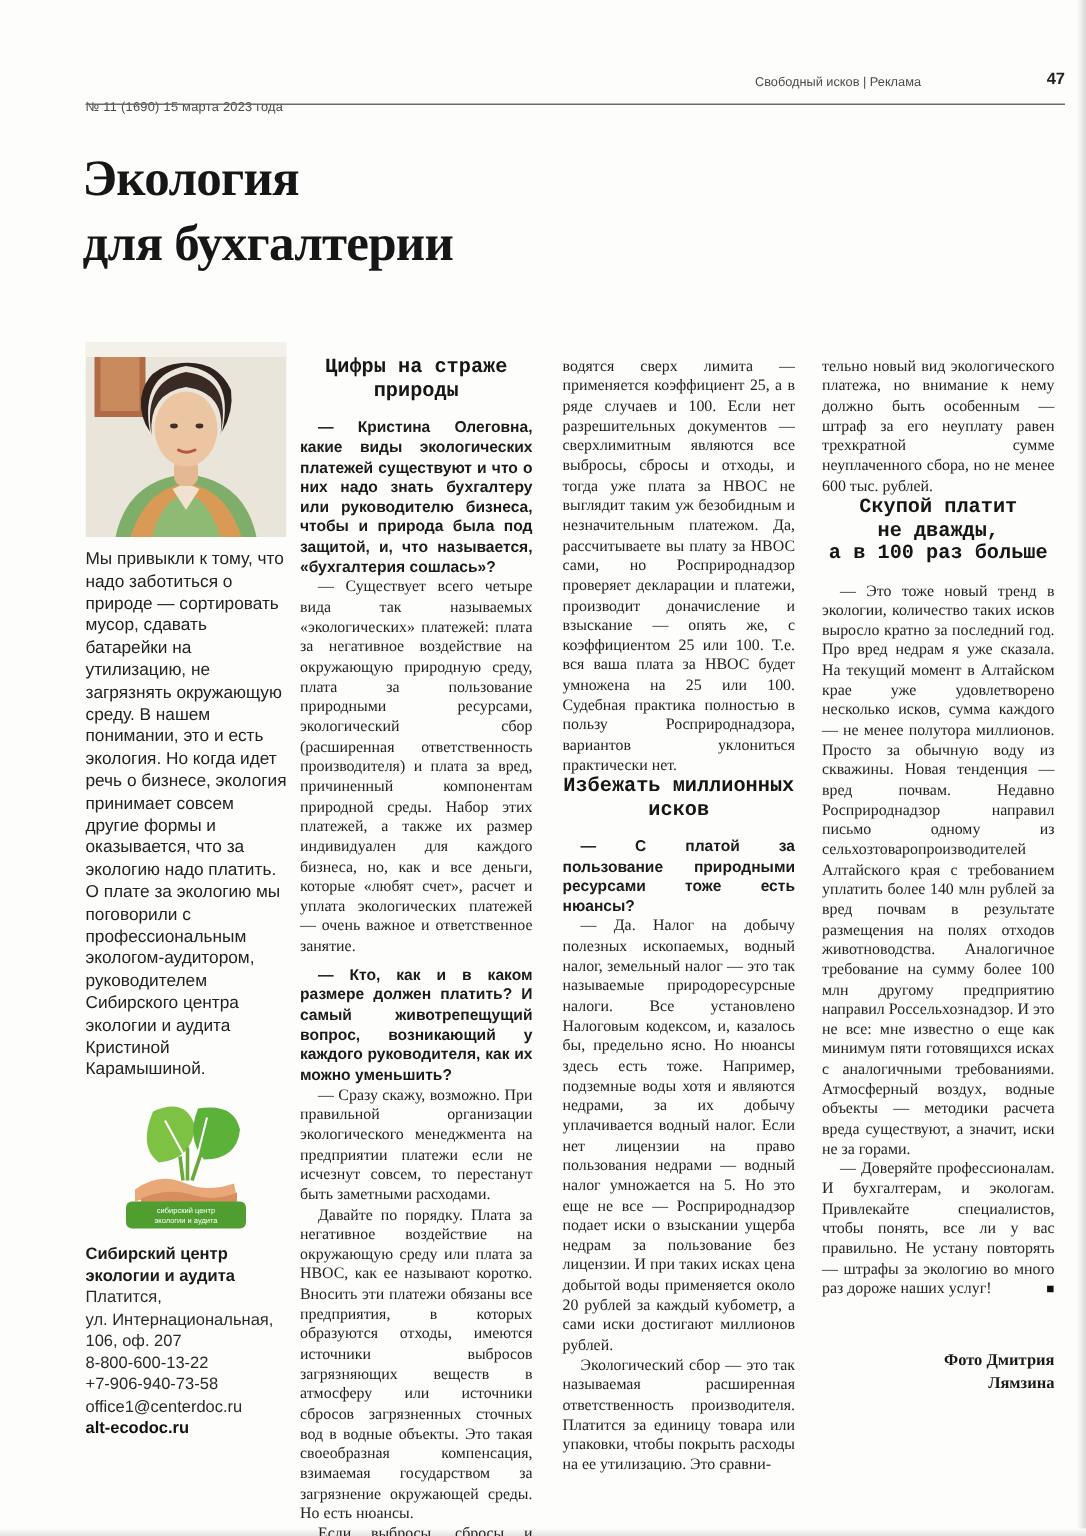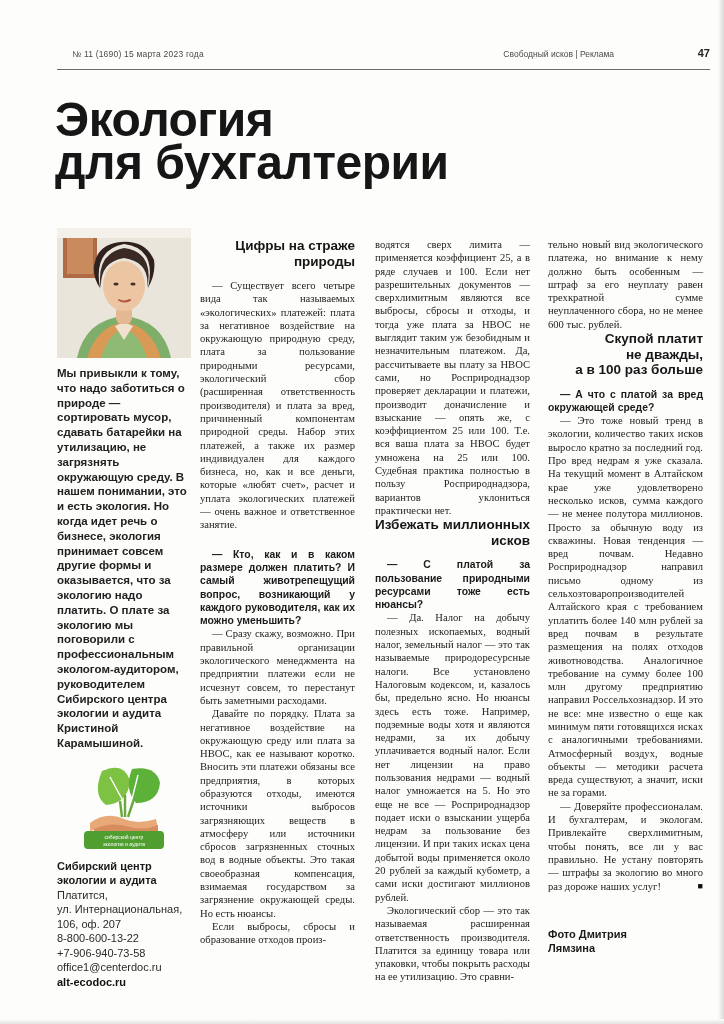--- a/index.html
+++ b/index.html
@@ -7,67 +7,67 @@
     width:724px;height:1024px;position:relative;overflow:hidden;
     background:#fdfdfc;
     font-family:"Liberation Sans",sans-serif;
     color:#1c1c1c;
     -webkit-font-smoothing:antialiased;
   }
   .page-edge-right{position:absolute;right:0;top:0;width:6px;height:100%;background:linear-gradient(to right,#fdfdfc,#d9d9d6);}
   .page-edge-bottom{position:absolute;left:0;bottom:0;width:100%;height:5px;background:linear-gradient(to bottom,#fdfdfc,#e3e3e0);}
 
   
-  .hdr-issue{position:absolute;left:57px;top:49px;font-size:8.5px;color:#4a4a4a;letter-spacing:.2px;margin-left:15px;}
+  .hdr-issue{position:absolute;left:57px;top:66px;font-size:8.5px;color:#4a4a4a;letter-spacing:.2px;}
   .hdr-section{position:absolute;right:110px;top:49px;font-size:8.5px;color:#4a4a4a;}
   .hdr-page{position:absolute;right:14px;top:47px;font-size:11px;font-weight:bold;color:#222;}
   .hdr-rule{position:absolute;left:57px;top:69px;width:653px;height:1px;background:#6b6b6b;}
 
   
   .title{
     position:absolute;left:55px;top:98px;width:560px;
-    font-family:Liberation Sans, sans-serif;
-    font-weight:bold;font-size:48px;line-height:43px;color:#161616;
+    font-family:Liberation Serif, serif;
+    font-weight:bold;font-size:34px;line-height:43px;color:#161616;
     letter-spacing:-.5px;white-space:pre-line;margin:0;
   }
 
   
   .rail{position:absolute;left:57px;top:228px;width:134px;}
   .portrait{width:134px;height:130px;display:block;}
   .intro{
-    margin-top:8px;font-size:11.5px;line-height:14.8px;font-weight:bold;color:#222;
+    margin-top:8px;font-size:11.5px;line-height:14.8px;font-weight:normal;color:#222;
     text-align:left;
   }
   .logo{display:block;margin:14px auto 0 auto;width:104px;height:88px;}
   .contact{margin-top:6px;font-size:11px;line-height:14.5px;color:#2a2a2a;}
   .contact .org{font-weight:bold;white-space:pre-line;color:#1a1a1a;}
   .contact .site{font-weight:bold;color:#111;}
 
   
   .col{position:absolute;top:238px;width:155px;font-family:"Liberation Serif","DejaVu Serif",serif;
        font-size:10.6px;line-height:13.3px;text-align:justify;color:#232323;hyphens:auto;}
   .col1{left:200px;}
   .col2{left:375px;}
   .col3{left:548px;}
   .col h3{
-    font-family:Liberation Sans, sans-serif;font-size:13.5px;line-height:15.5px;
-    font-weight:bold;color:#161616;margin:0 0 10px 0;text-align:right;white-space:pre-line;
+    font-family:Liberation Mono, monospace;font-size:13.5px;line-height:15.5px;
+    font-weight:bold;color:#161616;margin:0 0 10px 0;text-align:center;white-space:pre-line;
   }
   .col2 h3,.col3 h3{margin-top:0;}
   .col p{margin:0;}
   .col p.ind{text-indent:12px;}
   .col p.q{
     font-family:"Liberation Sans",sans-serif;font-weight:bold;font-size:10.4px;line-height:13.3px;
-    color:#1b1b1b;margin-top:16px;
+    color:#1b1b1b;margin-top:6px;
   }
   .col p.q.first{margin-top:0;}
   .endmark{float:right;font-size:9px;line-height:13px;color:#111;}
   .credit{
-    font-family:Liberation Sans, sans-serif;font-weight:bold;font-size:11px;line-height:14.5px;
-    color:#1a1a1a;margin-top:34px !important;text-align:left;white-space:pre-line;
+    font-family:Liberation Serif, serif;font-weight:bold;font-size:11px;line-height:14.5px;
+    color:#1a1a1a;margin-top:34px !important;text-align:right;white-space:pre-line;
   }
 </style>
 </head>
 <body>
 
 <div class="page-edge-right"></div>
 <div class="page-edge-bottom"></div>
 
 <div class="hdr-issue">№ 11 (1690) 15 марта 2023 года</div>
 <div class="hdr-section">Свободный исков | Реклама</div>
@@ -126,38 +126,38 @@
     <div>ул. Интернациональная, 106, оф. 207</div>
     <div>8-800-600-13-22</div>
     <div>+7-906-940-73-58</div>
     <div>office1@centerdoc.ru</div>
     <div class="site">alt-ecodoc.ru</div>
   </div>
 </div>
 
 <div class="col col1">
   <h3>Цифры на страже природы</h3>
+  <p class="q first ind">— Кристина Олеговна, какие виды экологических платежей существуют и что о них надо знать бухгалтеру или руководителю бизнеса, чтобы и природа была под защитой, и, что называется, «бухгалтерия сошлась»?</p>
   <p class="ind">— Существует всего четыре вида так называемых «экологических» платежей: плата за негативное воздействие на окружающую природную среду, плата за пользование природными ресурсами, экологический сбор (расширенная ответственность производителя) и плата за вред, причиненный компонентам природной среды. Набор этих платежей, а также их размер индивидуален для каждого бизнеса, но, как и все деньги, которые «любят счет», расчет и уплата экологических платежей — очень важное и ответственное занятие.</p>
   <p class="q ind">— Кто, как и в каком размере должен платить? И самый животрепещущий вопрос, возникающий у каждого руководителя, как их можно уменьшить?</p>
   <p class="ind">— Сразу скажу, возможно. При правильной организации экологического менеджмента на предприятии платежи если не исчезнут совсем, то перестанут быть заметными расходами.</p>
   <p class="ind">Давайте по порядку. Плата за негативное воздействие на окружающую среду или плата за НВОС, как ее называют коротко. Вносить эти платежи обязаны все предприятия, в которых образуются отходы, имеются источники выбросов загрязняющих веществ в атмосферу или источники сбросов загрязненных сточных вод в водные объекты. Это такая своеобразная компенсация, взимаемая государством за загрязнение окружающей среды. Но есть нюансы.</p>
   <p class="ind">Если выбросы, сбросы и образование отходов произ-</p>
 </div>
 
 <div class="col col2">
   <p>водятся сверх лимита — применяется коэффициент 25, а в ряде случаев и 100. Если нет разрешительных документов — сверхлимитным являются все выбросы, сбросы и отходы, и тогда уже плата за НВОС не выглядит таким уж безобидным и незначительным платежом. Да, рассчитываете вы плату за НВОС сами, но Росприроднадзор проверяет декларации и платежи, производит доначисление и взыскание — опять же, с коэффициентом 25 или 100. Т.е. вся ваша плата за НВОС будет умножена на 25 или 100. Судебная практика полностью в пользу Росприроднадзора, вариантов уклониться практически нет.</p>
   <h3>Избежать миллионных исков</h3>
   <p class="q first ind">— С платой за пользование природными ресурсами тоже есть нюансы?</p>
   <p class="ind">— Да. Налог на добычу полезных ископаемых, водный налог, земельный налог — это так называемые природоресурсные налоги. Все установлено Налоговым кодексом, и, казалось бы, предельно ясно. Но нюансы здесь есть тоже. Например, подземные воды хотя и являются недрами, за их добычу уплачивается водный налог. Если нет лицензии на право пользования недрами — водный налог умножается на 5. Но это еще не все — Росприроднадзор подает иски о взыскании ущерба недрам за пользование без лицензии. И при таких исках цена добытой воды применяется около 20 рублей за каждый кубометр, а сами иски достигают миллионов рублей.</p>
   <p class="ind">Экологический сбор — это так называемая расширенная ответственность производителя. Платится за единицу товара или упаковки, чтобы покрыть расходы на ее утилизацию. Это сравни-</p>
 </div>
 
 <div class="col col3">
   <p>тельно новый вид экологического платежа, но внимание к нему должно быть особенным — штраф за его неуплату равен трехкратной сумме неуплаченного сбора, но не менее 600 тыс. рублей.</p>
   <h3>Скупой платит
 не дважды,
 а в 100 раз больше</h3>
-  <p class="q first ind">— А что с платой за вред окружающей среде?</p>
   <p class="ind">— Это тоже новый тренд в экологии, количество таких исков выросло кратно за последний год. Про вред недрам я уже сказала. На текущий момент в Алтайском крае уже удовлетворено несколько исков, сумма каждого — не менее полутора миллионов. Просто за обычную воду из скважины. Новая тенденция — вред почвам. Недавно Росприроднадзор направил письмо одному из сельхозтоваропроизводителей Алтайского края с требованием уплатить более 140 млн рублей за вред почвам в результате размещения на полях отходов животноводства. Аналогичное требование на сумму более 100 млн другому предприятию направил Россельхознадзор. И это не все: мне известно о еще как минимум пяти готовящихся исках с аналогичными требованиями. Атмосферный воздух, водные объекты — методики расчета вреда существуют, а значит, иски не за горами.</p>
-  <p class="ind"><span>— Доверяйте профессионалам. И бухгалтерам, и экологам. Привлекайте сверхлимитным, чтобы понять, все ли у вас правильно. Не устану повторять — штрафы за экологию во много раз дороже наших услуг!</span> <span class="endmark">■</span></p>
+  <p class="ind"><span>— Доверяйте профессионалам. И бухгалтерам, и экологам. Привлекайте специалистов, чтобы понять, все ли у вас правильно. Не устану повторять — штрафы за экологию во много раз дороже наших услуг!</span> <span class="endmark">■</span></p>
   <p class="credit">Фото Дмитрия
 Лямзина</p>
 </div>
 
 </body></html>

